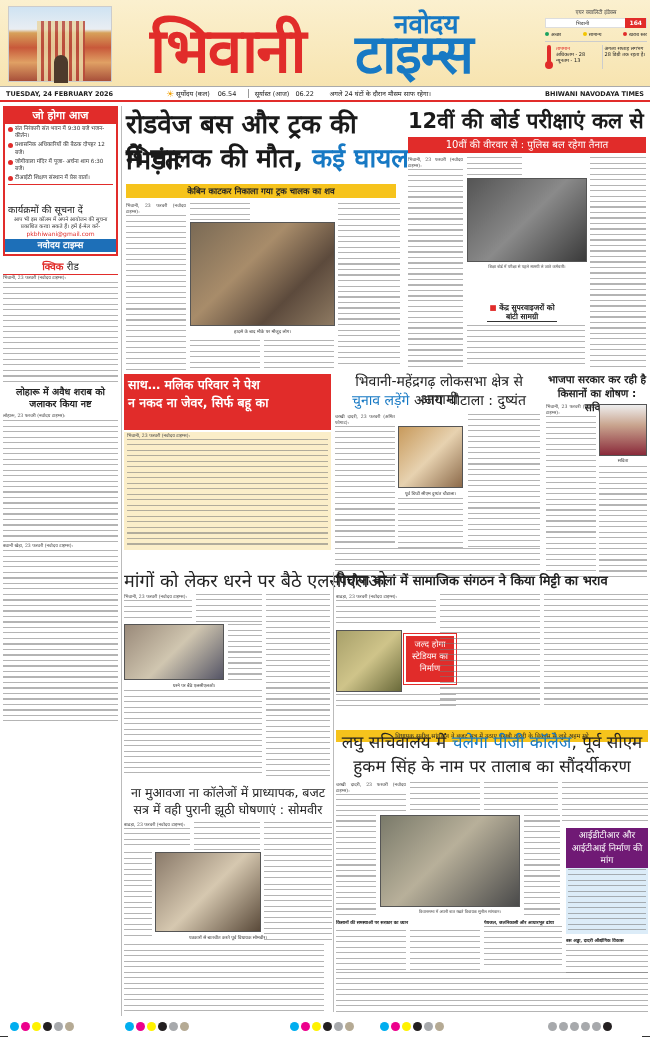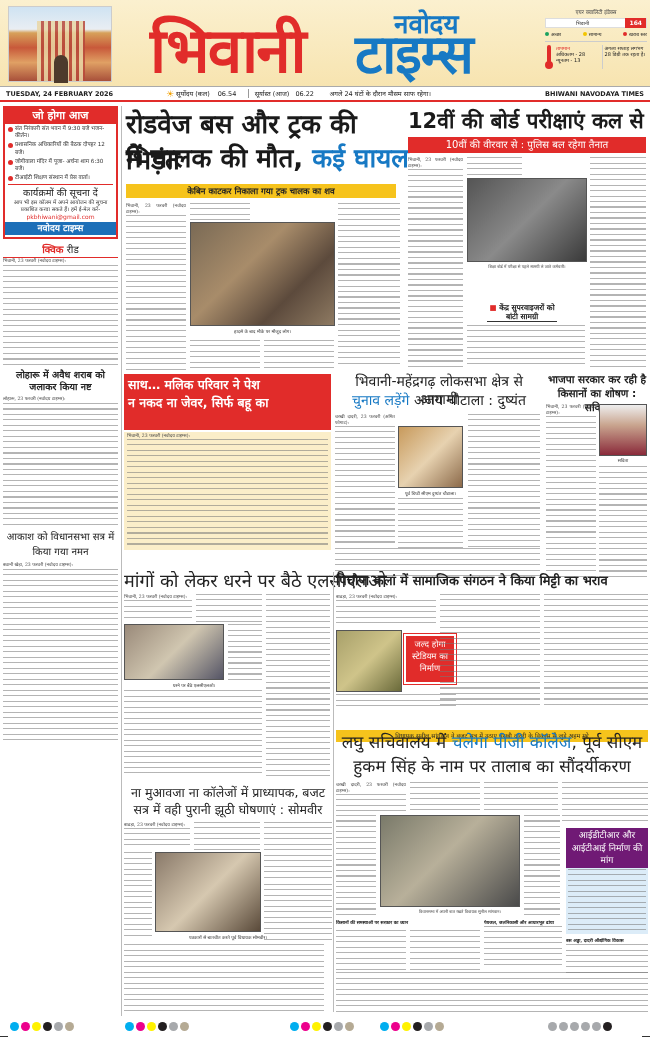--- a/index.html
+++ b/index.html
@@ -27,21 +27,21 @@
 .thermo{width:8px;height:24px;position:relative}
 .thermo:before{content:"";position:absolute;left:2px;top:0;width:4px;height:18px;background:#e12c2a;border-radius:2px}
 .thermo:after{content:"";position:absolute;left:0;top:16px;width:8px;height:8px;background:#e12c2a;border-radius:50%}
 .datebar{top:86px;left:0;width:650px;height:16px;border-top:1px solid #aaa;border-bottom:2px solid #e12c2a;font-size:6.5px;display:flex;align-items:center;background:#fff}
 
 .lcol{left:3px;top:106px;width:115px}
 .today{border:2px solid #e12c2a;background:#fff;padding:0 0 2px}
 .today h3{background:#e12c2a;color:#fff;text-align:center;font-size:11px;line-height:16px;font-weight:bold}
 .today li{list-style:none;font-size:5.6px;line-height:7.2px;color:#333;padding:1px 3px 1px 10px;position:relative}
 .today li:before{content:"";position:absolute;left:3px;top:3px;width:5px;height:5px;border-radius:50%;background:#e12c2a}
-.notice h4{font-size:9.5px;text-align:center;color:#222;font-weight:normal;border-top:1px solid #e12c2a;margin:2px 3px 0;padding-top:1px}
+.notice h4{font-size:9.5px;color:#222;font-weight:normal;border-top:1px solid #e12c2a;margin:2px 3px 0;padding-top:18px}
 .notice p{font-size:5.4px;line-height:7px;text-align:center;color:#333;padding:0 4px}
 .notice .mail{color:#e12c2a;font-size:6px}
 .minilogo{margin-top:2px;background:#1d6fb8;color:#fff;text-align:center;font-size:9px;font-weight:bold;line-height:13px}
 .quick{margin-top:4px;text-align:center;font-size:10px;line-height:14px;border-bottom:1px solid #e12c2a}
 .quick b{color:#e12c2a}
 .lhead{font-size:9.5px;line-height:12px;text-align:center;color:#222;margin:3px 0}
 .vsep{position:absolute;width:1px;background:#bbb}
 
 .h1{font-weight:bold;color:#1a1a1a;line-height:36px}
 .strap-yellow{background:#f6c31c;color:#222;font-weight:bold;position:relative}
@@ -106,21 +106,20 @@
       <h4>कार्यक्रमों की सूचना दें</h4>
       <p>आप भी इस कॉलम में अपने आयोजन की सूचना प्रकाशित करवा सकते हैं। हमें ई-मेल करें-</p>
       <p class="mail">pkbhiwani@gmail.com</p>
     </div>
     <div class="minilogo">नवोदय टाइम्स</div>
   </div>
   <div class="quick"><b>क्विक</b> <span>रीड</span></div>
   <div class="txt" style="height:108px"><span>भिवानी, 23 फरवरी (नवोदय टाइम्स):</span><div class="txtlines" style="height:100px"></div></div>
   <div class="lhead" style="font-weight:bold">लोहारू में अवैध शराब को जलाकर किया नष्ट</div>
   <div class="txt" style="height:130px"><span>लोहारू, 23 फरवरी (नवोदय टाइम्स):</span><div class="txtlines" style="height:122px"></div></div>
-  <div class="lhead" style="font-size:10px;line-height:15px">आकाश को विधानसभा सत्र में किया गया नमन</div>
   <div class="txt" style="height:180px"><span>बवानी खेड़ा, 23 फरवरी (नवोदय टाइम्स):</span><div class="txtlines" style="height:172px"></div></div>
 </div>
 <div class="vsep" style="left:121px;top:106px;height:910px"></div>
 
 <div class="abs h1" style="left:126px;top:106px;font-size:26px;width:275px">रोडवेज बस और ट्रक की भिड़ंत</div>
 <div class="abs h1" style="left:126px;top:140px;font-size:26px;width:275px;white-space:nowrap"><span>में चालक की मौत,</span> <span style="color:#1779c4">कई घायल</span></div>
 <div class="abs strap-yellow" style="left:126px;top:184px;width:270px;height:14px;font-size:8.5px;line-height:14px;text-align:center">केबिन काटकर निकाला गया ट्रक चालक का शव</div>
 <div class="abs txt" style="left:126px;top:203px;width:60px;height:130px"><span>भिवानी, 23 फरवरी (नवोदय टाइम्स):</span><div class="txtlines" style="height:122px"></div></div>
 <div class="abs txt" style="left:190px;top:203px;width:60px;height:60px">
     <div class="txtlines" style="height:60px"></div>

